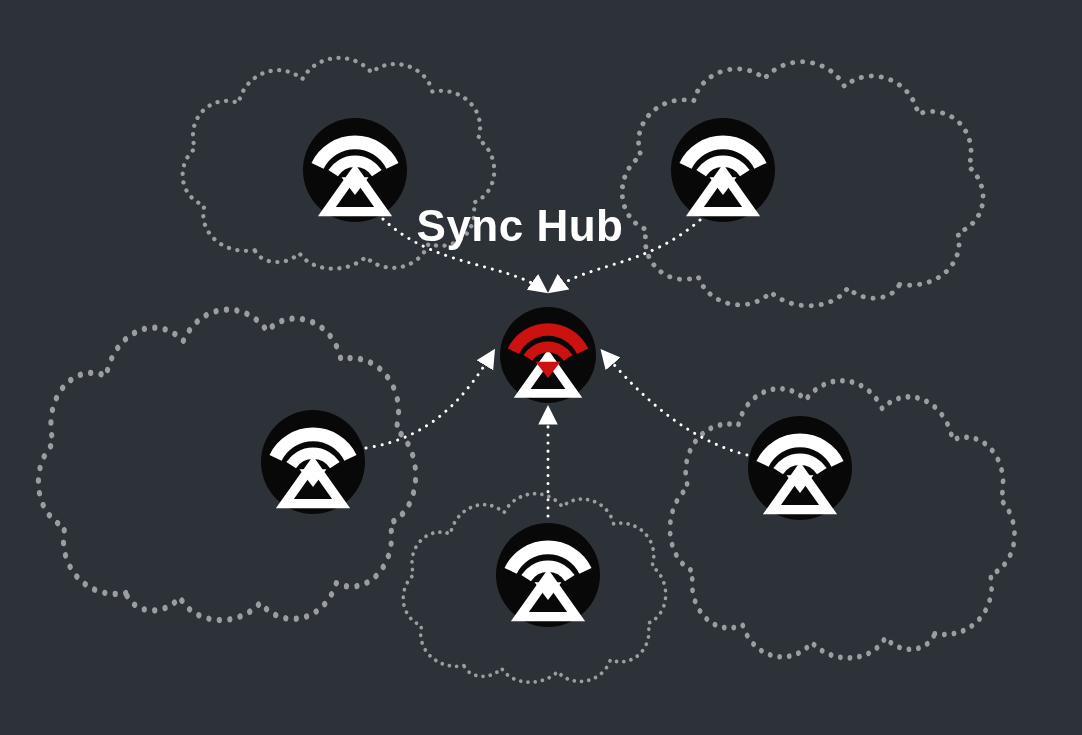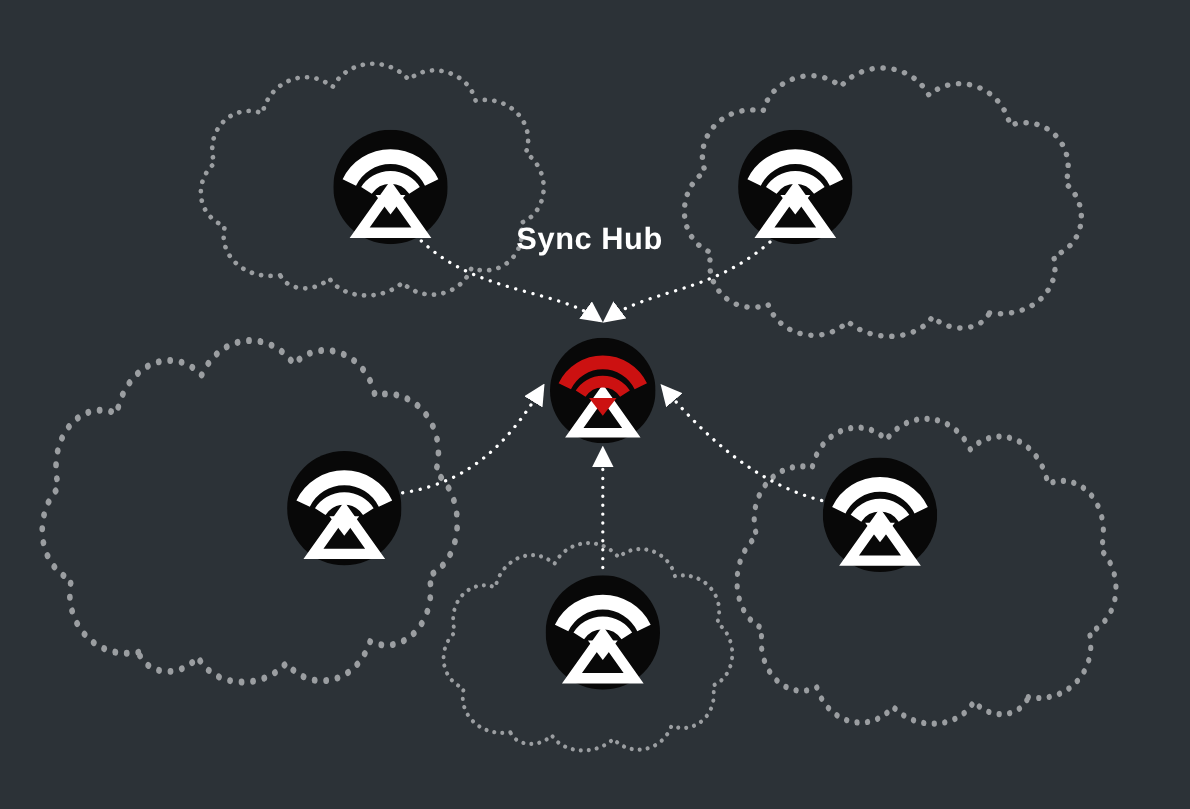--- a/index.html
+++ b/index.html
@@ -15,25 +15,25 @@
     background: #2c3237;
     overflow: hidden;
   }
   .stage svg.diagram {
     position: absolute;
     left: 0;
     top: 0;
   }
   .hub-title {
     position: absolute;
-    left: 536px;
+    left: 520px;
     top: 201px;
     transform: translateX(-50%);
     color: #ffffff;
-    font-size: 28px;
+    font-size: 44px;
     font-weight: 700;
     letter-spacing: 0.5px;
     white-space: nowrap;
     user-select: none;
   }
   .cloud {
     fill: none;
     stroke: #9b9ea1;
     stroke-width: 4.5px;
     stroke-linecap: round;

